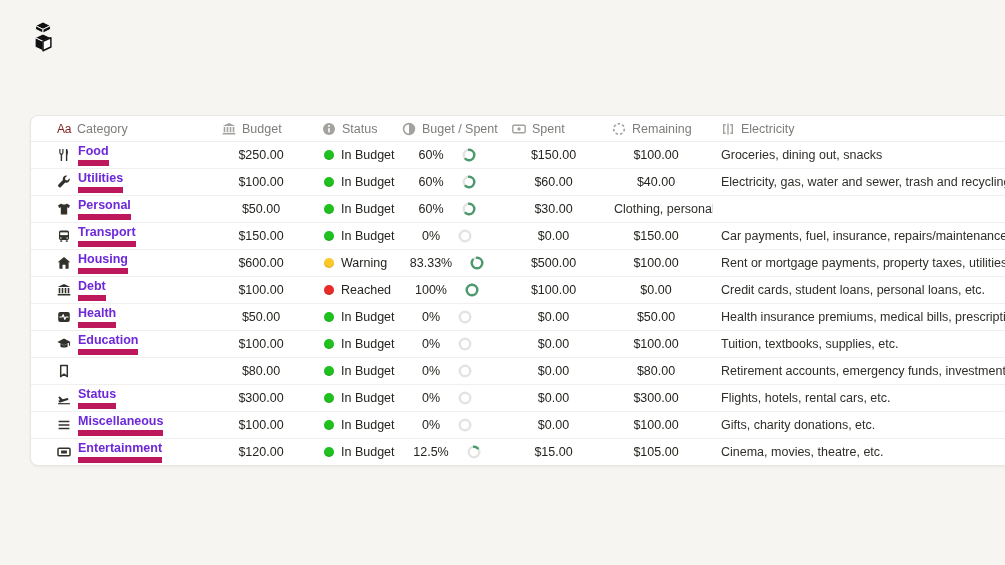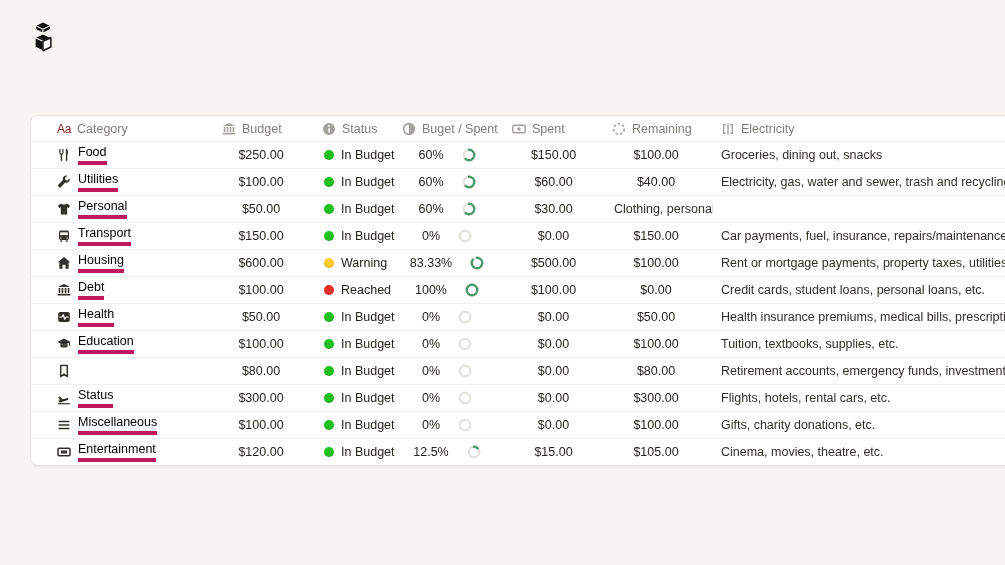--- a/index.html
+++ b/index.html
@@ -27,21 +27,21 @@
   .cell,.hcell{display:flex;align-items:center;min-width:0}
   .hcell{gap:6px;padding-left:6px;white-space:nowrap}
   .hcell.h-cat{padding-left:26px}
   .hcell.h-desc{padding-left:8px}
   .hicon{width:14px;height:14px;display:flex;align-items:center;justify-content:center;color:#a4a29e;flex:0 0 auto}
   .hicon svg{width:14px;height:14px;display:block}
   .aa{font-size:12px;color:#7f1d1d;letter-spacing:-.3px}
   .c-cat{padding-left:26px}
   .cicon{width:14px;height:14px;display:flex;align-items:center;justify-content:center;color:#33312c;margin-right:7px;flex:0 0 auto}
   .cicon svg{width:14px;height:14px;display:block}
-  .cat-text{font-weight:400;color:#000000;border-bottom:4px solid #be185d;line-height:1.25;white-space:nowrap}
+  .cat-text{font-weight:700;color:#6d28d9;border-bottom:6px solid #be185d;line-height:1.25;white-space:nowrap}
   .num{justify-content:center;white-space:nowrap}
   .c-budget{padding-right:10px}
   .c-status{padding-left:8px;white-space:nowrap}
   .dot{width:10px;height:10px;border-radius:50%;margin-right:7px;flex:0 0 auto;box-shadow:inset 0 -1px 1px rgba(0,0,0,.15)}
   .c-ratio{padding-right:8px;gap:18px}
   .ring{width:14px;height:14px;display:flex;flex:0 0 auto}
   .ring svg{width:14px;height:14px;display:block}
   .c-spent{padding-right:5px}
   .c-remaining{padding-right:7px}
   .c-desc{padding-left:8px;color:#302e29;white-space:nowrap;overflow:hidden}

